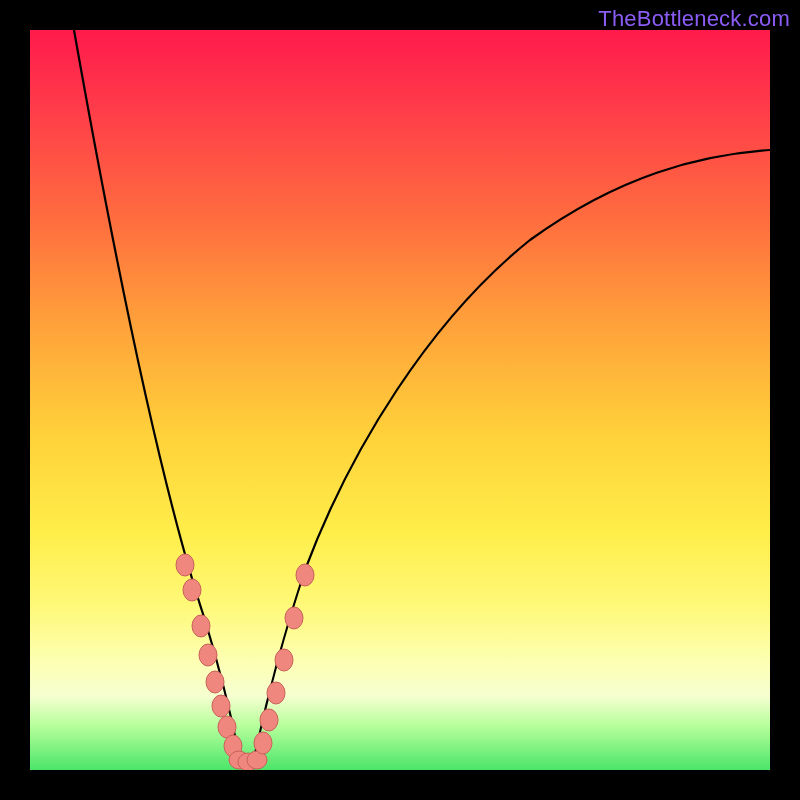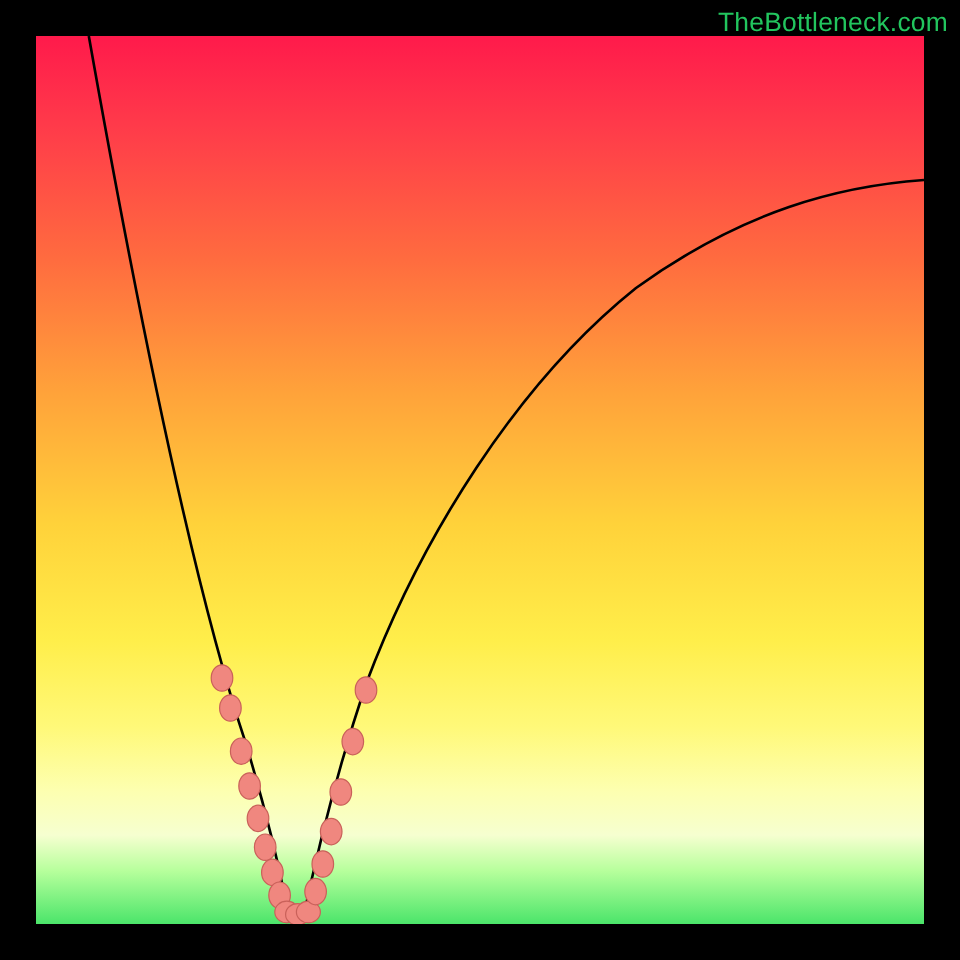--- a/index.html
+++ b/index.html
@@ -41,21 +41,21 @@
   }
   svg.curves {
     position: absolute;
     left: 0;
     top: 0;
   }
   .watermark {
     position: absolute;
     top: 6px;
     right: 10px;
-    color: #22c55e;
+    color: #8b5cf6;
     font-size: 22px;
     letter-spacing: 0.2px;
     user-select: none;
   }
 </style>
 </head>
 <body>
 
 <div class="stage">
 

